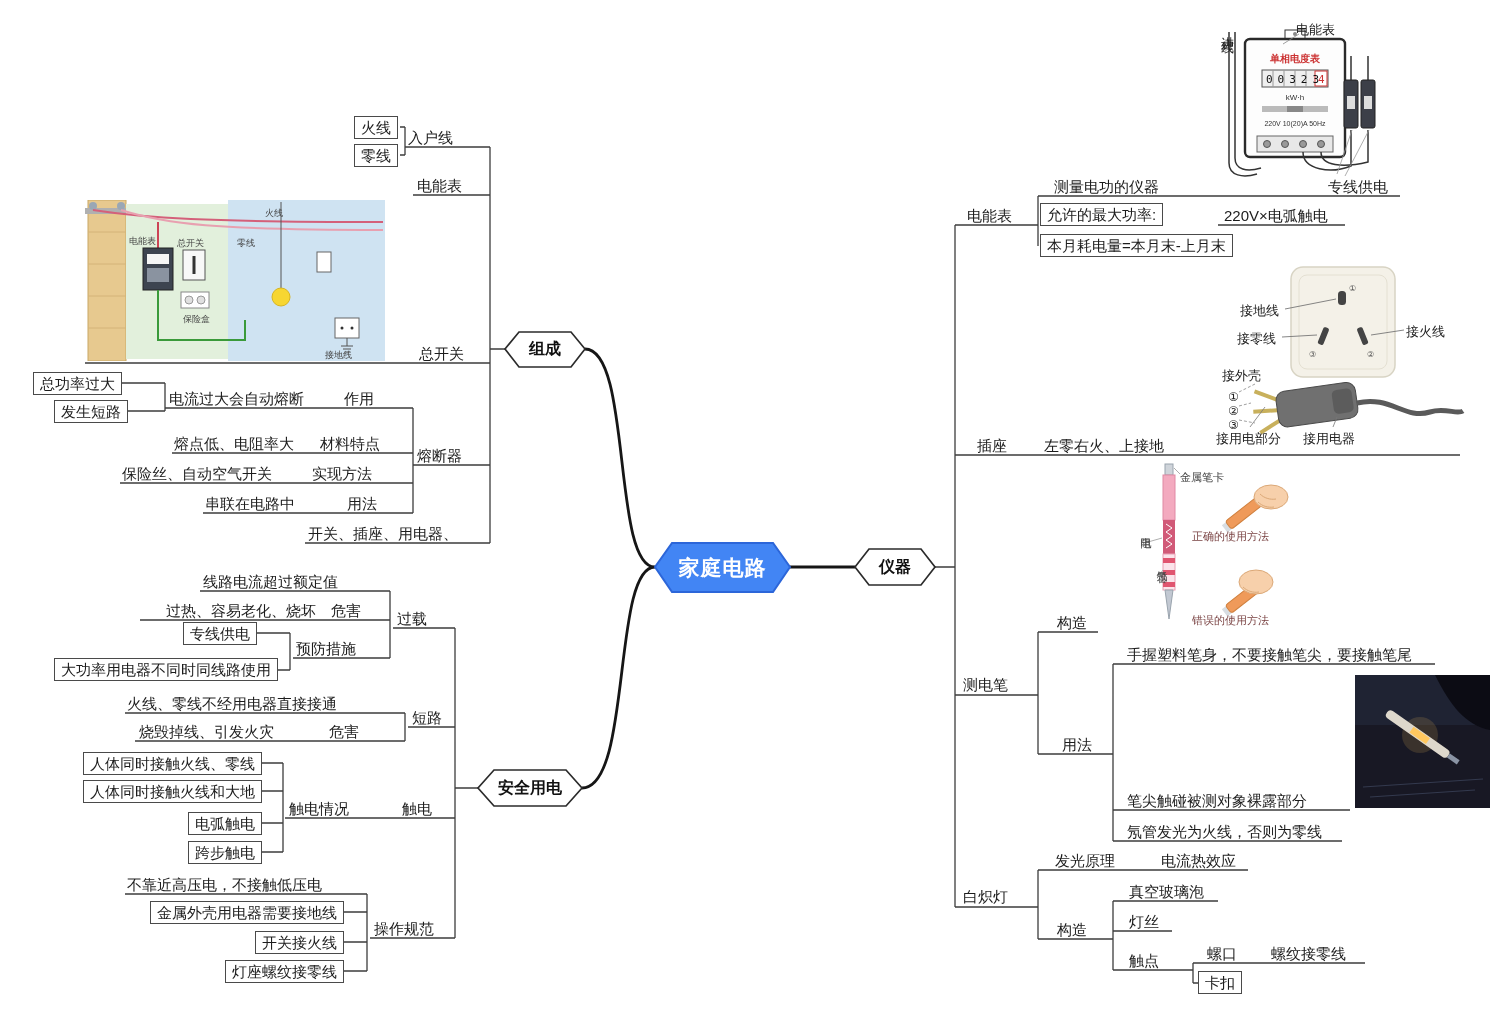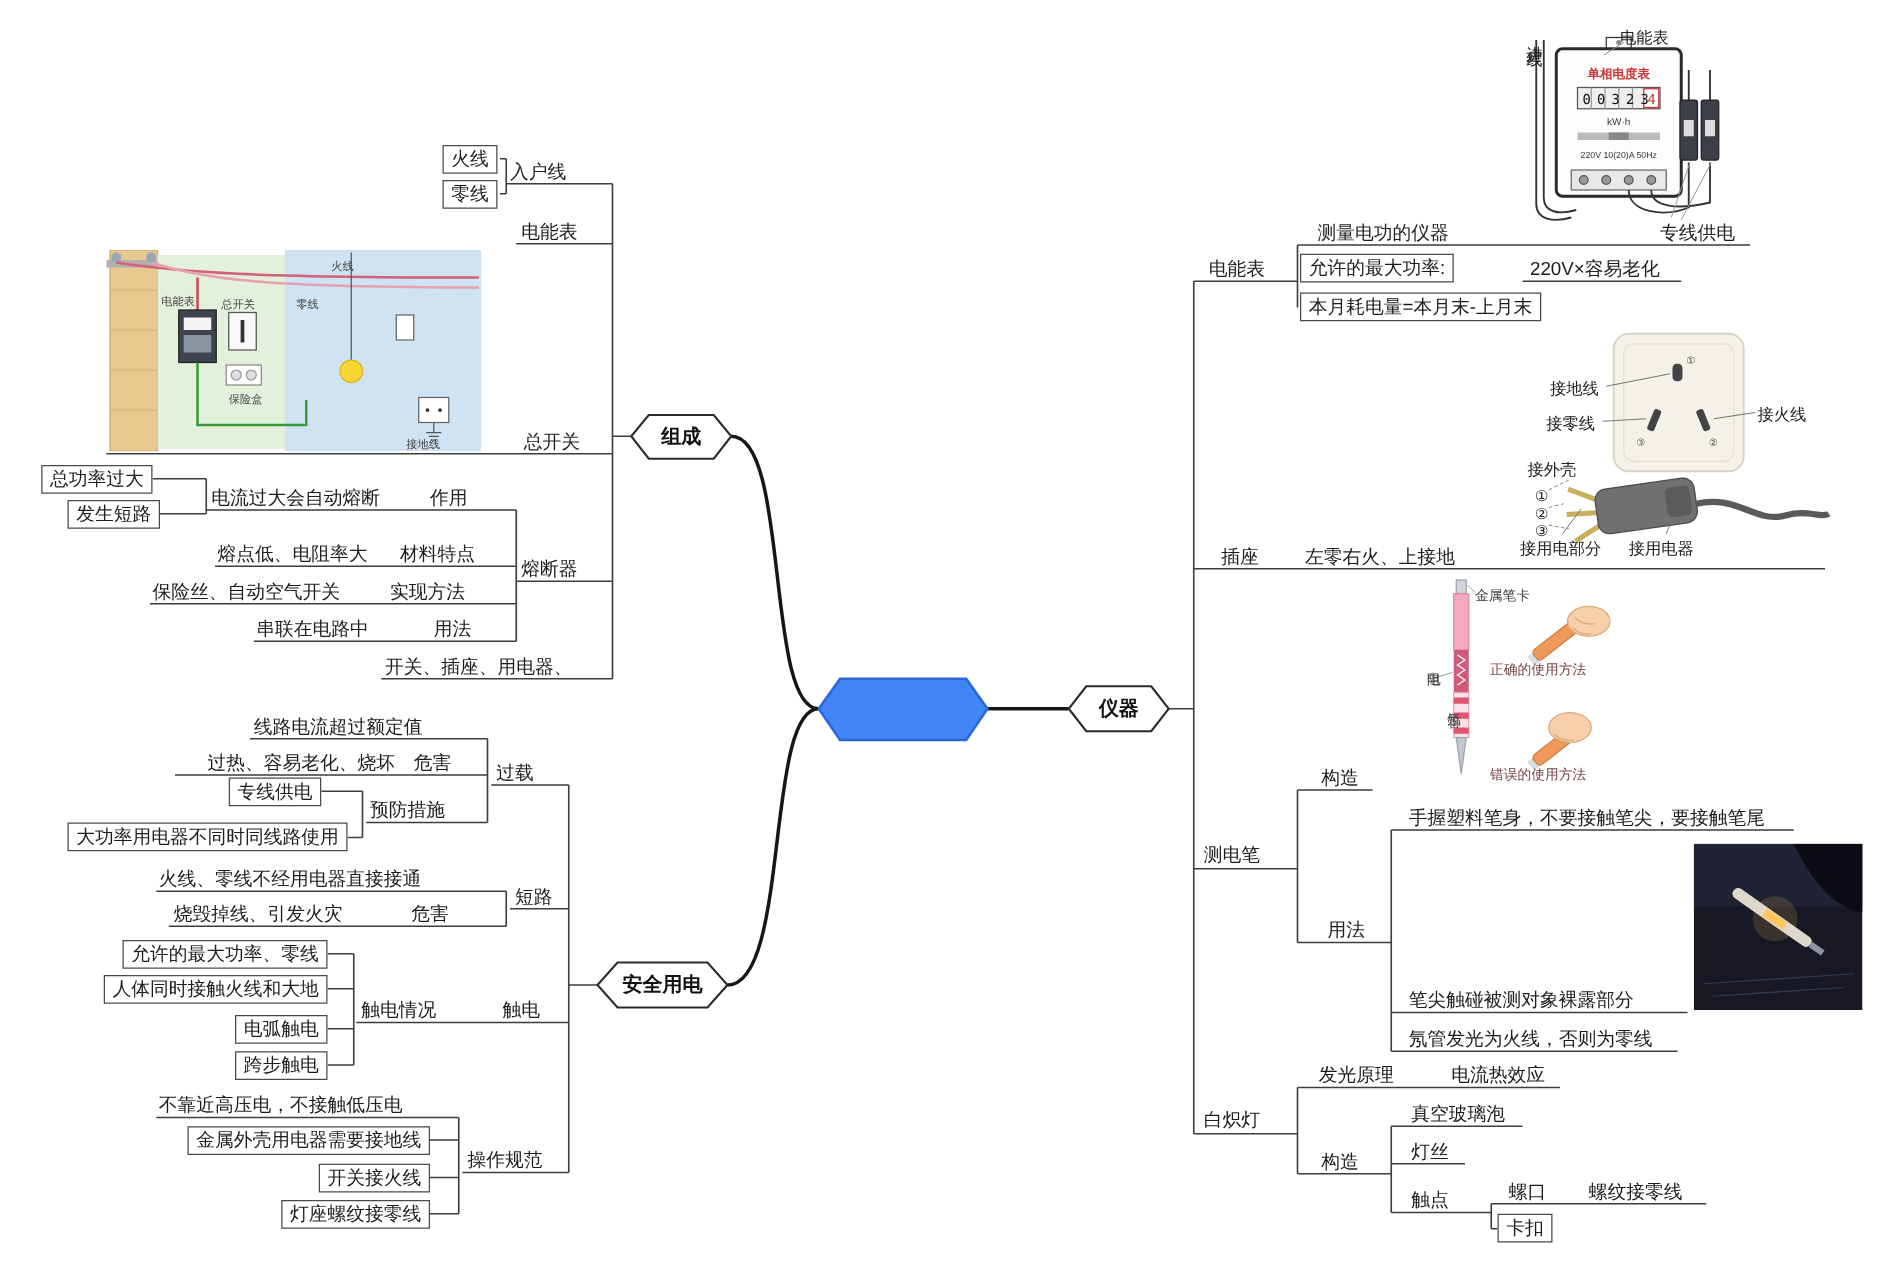--- a/index.html
+++ b/index.html
@@ -73,20 +73,21 @@
          M 1113 931 L 1172 931
          M 1113 970 L 1193 970 M 1193 963 L 1193 983 M 1193 983 L 1198 983
          M 1193 963 L 1365 963"></path>
 
     <polygon points="672,543 773,543 790,567 773,592 672,592 655,567" stroke="#2c66d9" stroke-width="2" fill="#4285f4"></polygon>
     <polygon points="519,332 571,332 585,349 571,367 519,367 505,349" fill="#ffffff" stroke="#2b2b2b" stroke-width="1.7"></polygon>
     <polygon points="494,770 566,770 582,788 566,806 494,806 478,788" fill="#ffffff" stroke="#2b2b2b" stroke-width="1.7"></polygon>
     <polygon points="869,549 921,549 935,567 921,585 869,585 855,567" fill="#ffffff" stroke="#2b2b2b" stroke-width="1.7"></polygon>
   </svg>
 
+  <div class="hex root-text" style="left:655px;top:543px;width:135px;height:49px;">家庭电路</div>
   <div class="hex branch-text" style="left:505px;top:332px;width:80px;height:35px;">组成</div>
   <div class="hex branch-text" style="left:478px;top:770px;width:104px;height:36px;">安全用电</div>
   <div class="hex branch-text" style="left:855px;top:549px;width:80px;height:36px;">仪器</div>
 
   <span class="lbl" style="left:408px;top:128px;">入户线</span>
   <span class="box" style="right:1112px;top:116px;">火线</span>
   <span class="box" style="right:1112px;top:144px;">零线</span>
   <span class="lbl" style="left:417px;top:176px;">电能表</span>
   <span class="lbl" style="left:419px;top:344px;">总开关</span>
   <span class="lbl" style="left:417px;top:446px;">熔断器</span>
@@ -108,34 +109,34 @@
   <span class="lbl" style="left:331px;top:601px;">危害</span>
   <span class="lbl" style="left:296px;top:639px;">预防措施</span>
   <span class="box" style="right:1253px;top:622px;">专线供电</span>
   <span class="box" style="right:1232px;top:658px;">大功率用电器不同时同线路使用</span>
   <span class="lbl" style="left:412px;top:708px;">短路</span>
   <span class="lbl" style="left:127px;top:694px;">火线、零线不经用电器直接接通</span>
   <span class="lbl" style="left:139px;top:722px;">烧毁掉线、引发火灾</span>
   <span class="lbl" style="left:329px;top:722px;">危害</span>
   <span class="lbl" style="left:289px;top:799px;">触电情况</span>
   <span class="lbl" style="left:402px;top:799px;">触电</span>
-  <span class="box" style="right:1248px;top:752px;">允许的最大功率、零线</span>
+  <span class="box" style="right:1248px;top:752px;">人体同时接触火线、零线</span>
   <span class="box" style="right:1248px;top:780px;">人体同时接触火线和大地</span>
   <span class="box" style="right:1248px;top:812px;">电弧触电</span>
   <span class="box" style="right:1248px;top:841px;">跨步触电</span>
   <span class="lbl" style="left:374px;top:919px;">操作规范</span>
   <span class="lbl" style="left:127px;top:875px;">不靠近高压电，不接触低压电</span>
   <span class="box" style="right:1166px;top:901px;">金属外壳用电器需要接地线</span>
   <span class="box" style="right:1166px;top:931px;">开关接火线</span>
   <span class="box" style="right:1166px;top:960px;">灯座螺纹接零线</span>
 
   <span class="lbl" style="left:967px;top:206px;">电能表</span>
   <span class="lbl" style="left:1054px;top:177px;">测量电功的仪器</span>
   <span class="box" style="left:1040px;top:203px;">允许的最大功率:</span>
-  <span class="lbl" style="left:1224px;top:206px;">220V×容易老化</span>
+  <span class="lbl" style="left:1224px;top:206px;">220V×电弧触电</span>
   <span class="box" style="left:1040px;top:234px;">本月耗电量=本月末-上月末</span>
   <span class="lbl" style="left:977px;top:436px;">插座</span>
   <span class="lbl" style="left:1044px;top:436px;">左零右火、上接地</span>
   <span class="lbl" style="left:963px;top:675px;">测电笔</span>
   <span class="lbl" style="left:1057px;top:613px;">构造</span>
   <span class="lbl" style="left:1062px;top:735px;">用法</span>
   <span class="lbl" style="left:1127px;top:645px;">手握塑料笔身，不要接触笔尖，要接触笔尾</span>
   <span class="lbl" style="left:1127px;top:791px;">笔尖触碰被测对象裸露部分</span>
   <span class="lbl" style="left:1127px;top:822px;">氖管发光为火线，否则为零线</span>
   <span class="lbl" style="left:963px;top:887px;">白炽灯</span>

